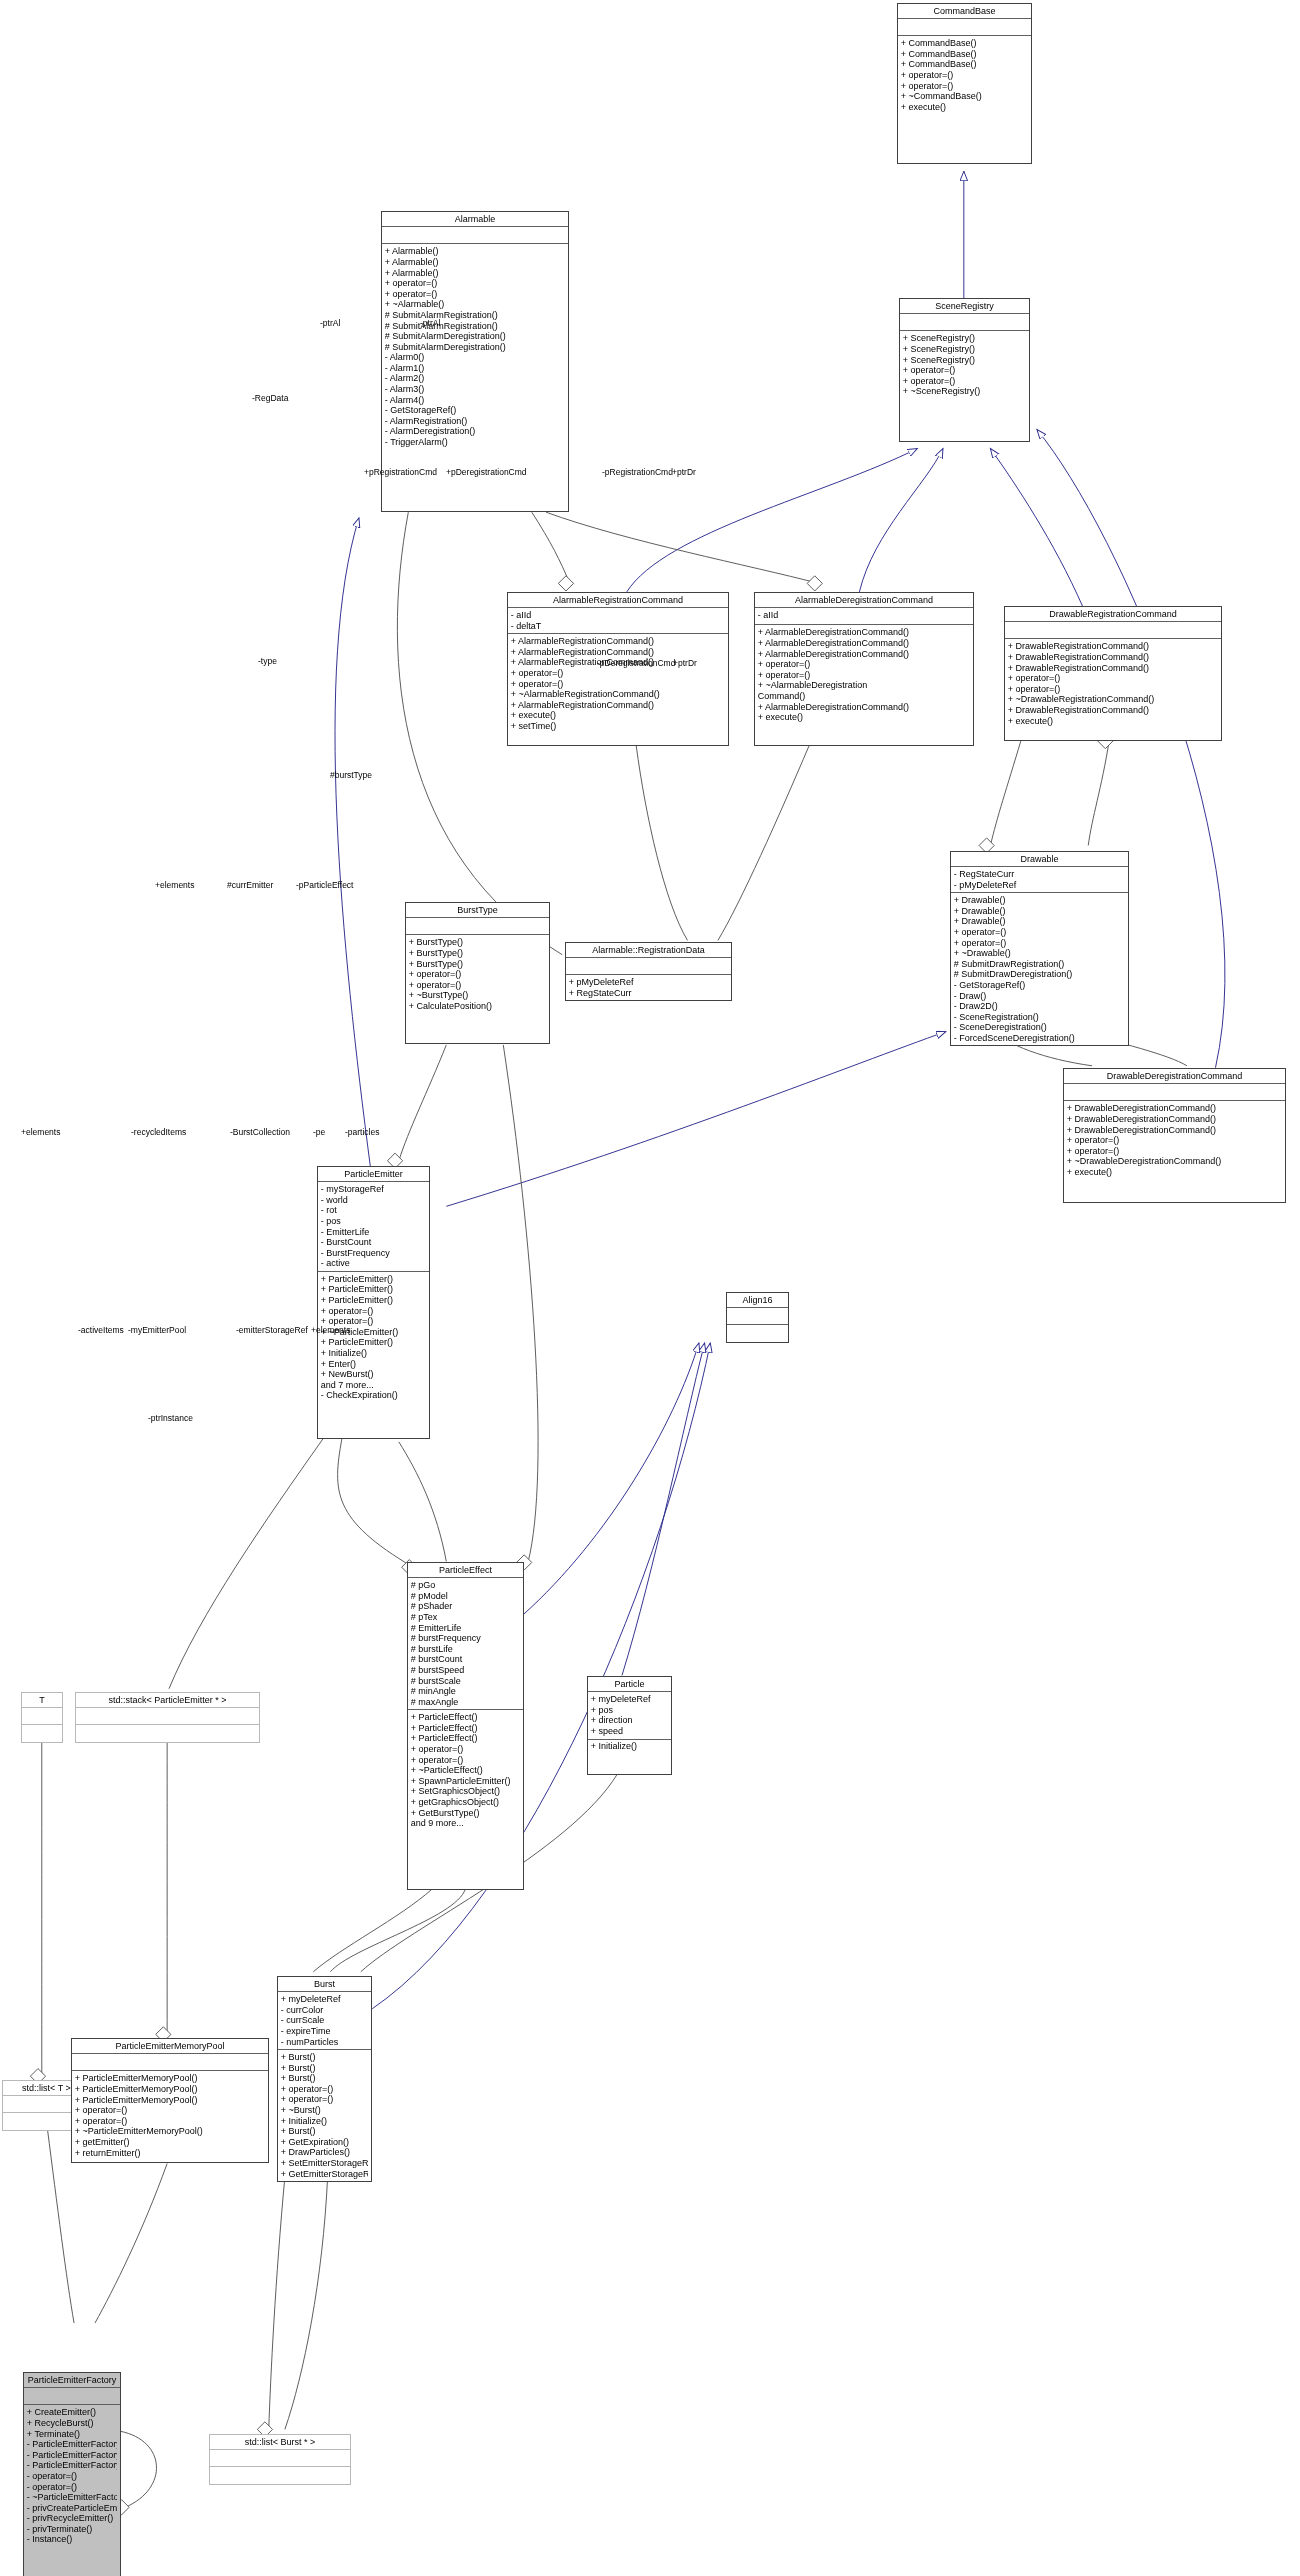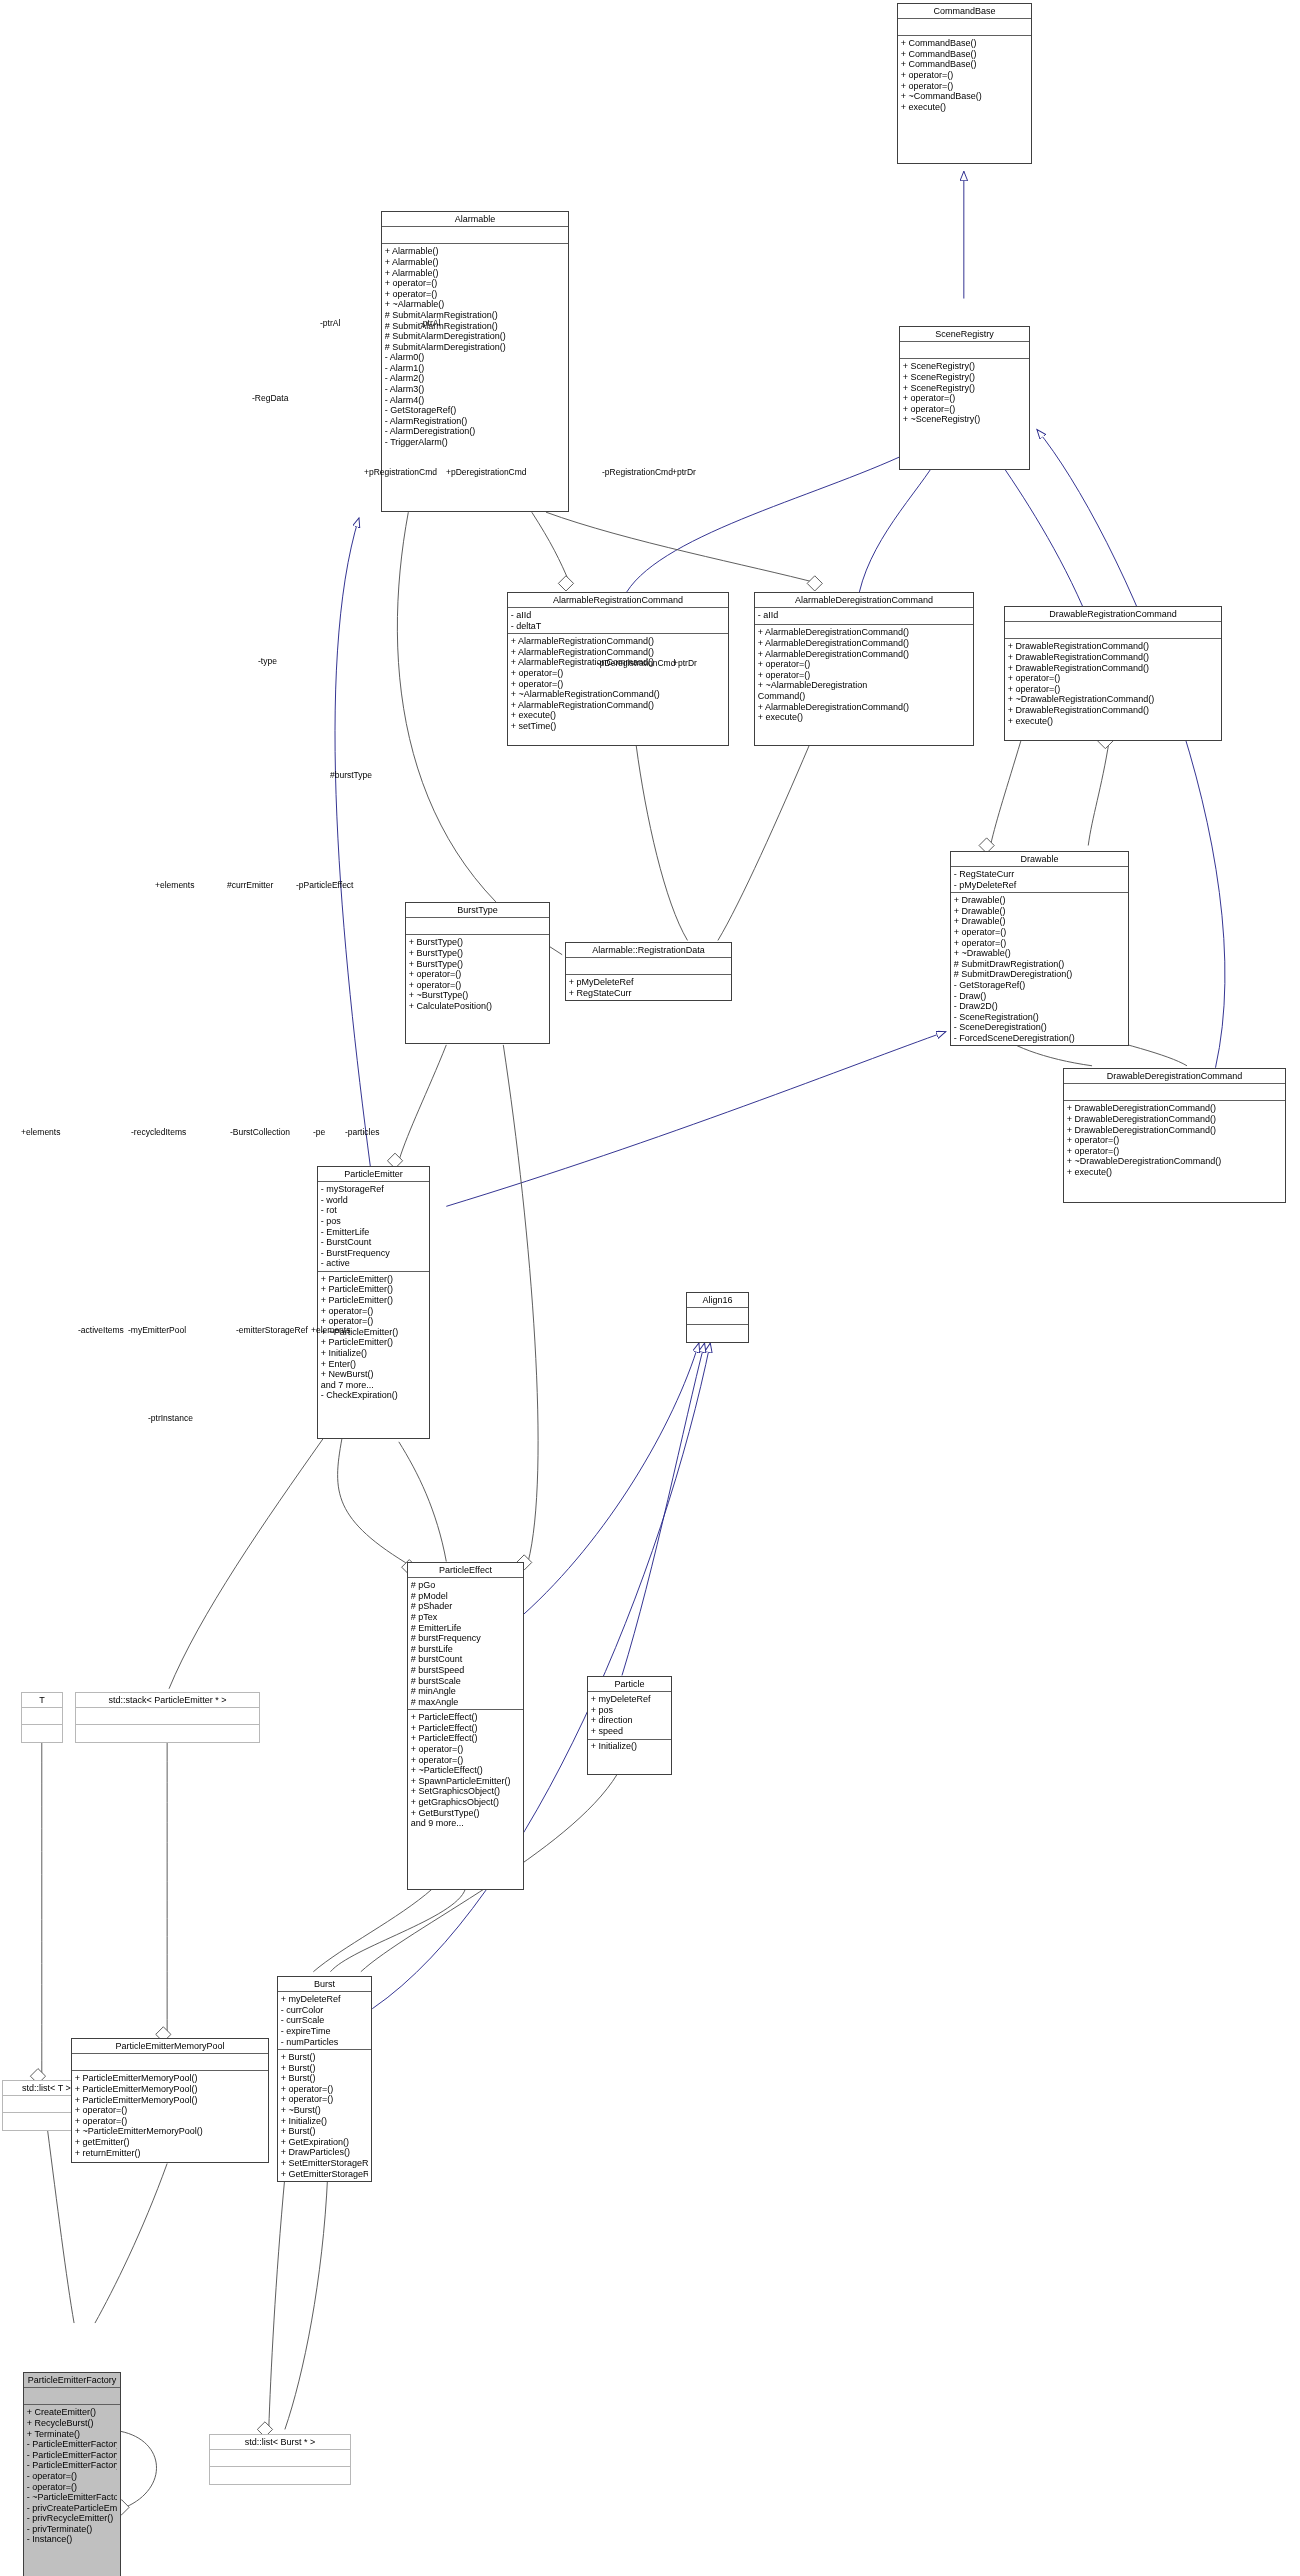--- a/index.html
+++ b/index.html
@@ -180,21 +180,21 @@
       <div class="n-sec">
         <div class="n-row">+ CommandBase()</div>
         <div class="n-row">+ CommandBase()</div>
         <div class="n-row">+ CommandBase()</div>
         <div class="n-row">+ operator=()</div>
         <div class="n-row">+ operator=()</div>
         <div class="n-row">+ ~CommandBase()</div>
         <div class="n-row">+ execute()</div>
       </div>
     </div>
-    <div class="node" style="left: 899px; top: 298px; width: 131px; min-height: 144px; margin-top: 28px;">
+    <div class="node" style="left: 899px; top: 298px; width: 131px; min-height: 144px;">
       <div class="n-title">SceneRegistry</div>
       <div class="n-sec"></div>
       <div class="n-sec">
         <div class="n-row">+ SceneRegistry()</div>
         <div class="n-row">+ SceneRegistry()</div>
         <div class="n-row">+ SceneRegistry()</div>
         <div class="n-row">+ operator=()</div>
         <div class="n-row">+ operator=()</div>
         <div class="n-row">+ ~SceneRegistry()</div>
       </div>
@@ -350,21 +350,21 @@
         <div class="n-row">+ operator=()</div>
         <div class="n-row">+ ~ParticleEmitter()</div>
         <div class="n-row">+ ParticleEmitter()</div>
         <div class="n-row">+ Initialize()</div>
         <div class="n-row">+ Enter()</div>
         <div class="n-row">+ NewBurst()</div>
         <div class="n-row">and 7 more...</div>
         <div class="n-row">- CheckExpiration()</div>
       </div>
     </div>
-    <div class="node" style="left: 686px; top: 1292px; width: 63px; min-height: 49px;">
+    <div class="node" style="left: 726px; top: 1292px; width: 63px; min-height: 49px;">
       <div class="n-title">Align16</div>
       <div class="n-sec"></div>
       <div class="n-sec"></div>
     </div>
     <div class="node" style="left: 407px; top: 1562px; width: 117px; min-height: 328px;">
       <div class="n-title">ParticleEffect</div>
       <div class="n-sec">
         <div class="n-row"># pGo</div>
         <div class="n-row"># pModel</div>
         <div class="n-row"># pShader</div>

